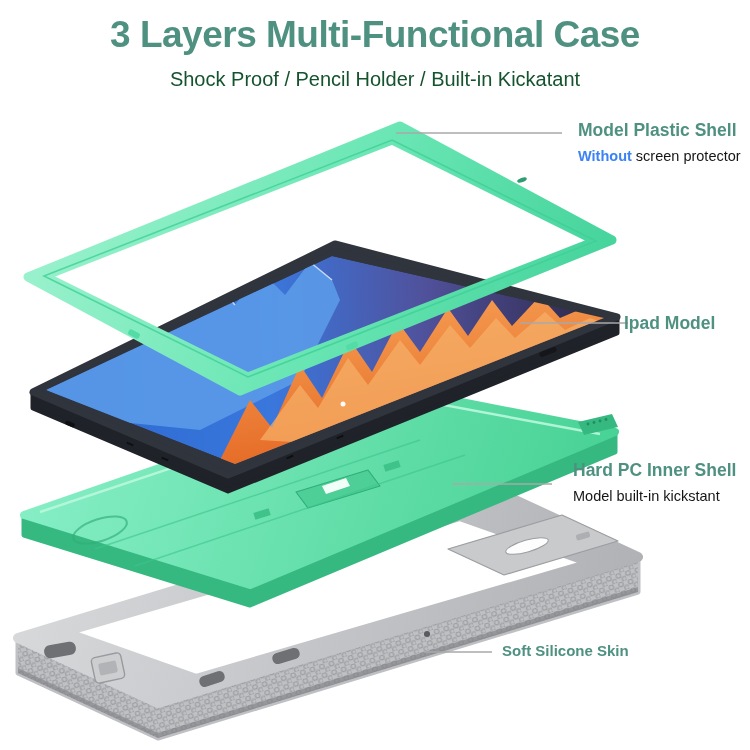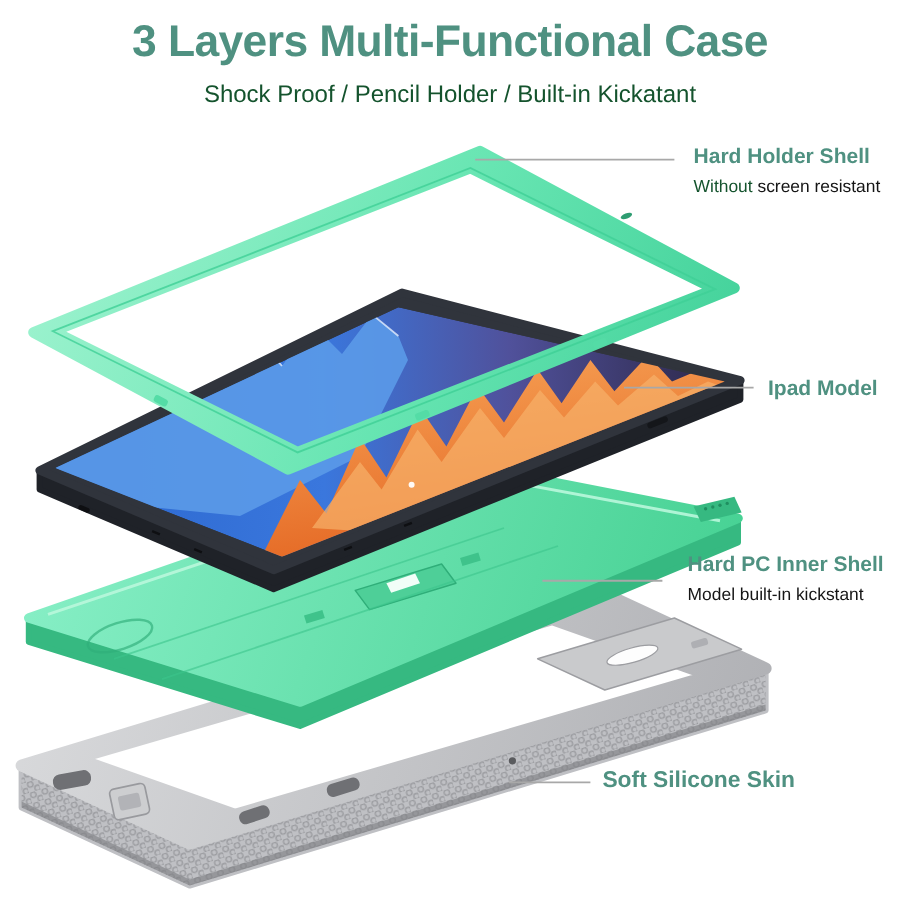--- a/index.html
+++ b/index.html
@@ -12,22 +12,22 @@
     font-size:37px;font-weight:bold;color:#4f9181;letter-spacing:-0.5px;
   }
   .subtitle{
     position:absolute;left:0;top:68px;width:750px;text-align:center;
     font-size:20px;color:#14532d;
   }
   .art{position:absolute;left:0;top:0;width:750px;height:750px;}
   .ann{position:absolute;white-space:nowrap;}
   .ann-label{display:block;font-weight:bold;color:#4f9181;font-size:17.5px;line-height:21px;}
   .ann-note{display:block;font-size:14.5px;color:#151515;margin-top:6px;line-height:18px;}
-  .ann-note .hl{color:#14532d;font-weight:normal;}
-  .ann4 .ann-label{font-size:19px;}
+  .ann-note .hl{color:#3b82f6;font-weight:bold;}
+  .ann4 .ann-label{font-size:15px;}
   .ann4 .ann-note{margin-top:11px;font-size:14.5px;}
 </style>
 </head>
 <body>
 
 <div class="stage">
 
   <svg class="art" viewBox="0 0 750 750">
     <defs>
       <linearGradient id="gFrame" gradientUnits="userSpaceOnUse" x1="28" y1="126" x2="612" y2="391">
@@ -145,25 +145,25 @@
       <path d="M520,323 L628,323"></path>
       <path d="M452,484 L552,484"></path>
       <path d="M424,652 L492,652"></path>
     </g>
   </svg>
 
   <div class="title">3 Layers Multi-Functional Case</div>
   <div class="subtitle">Shock Proof / Pencil Holder / Built-in Kickatant</div>
 
   <div class="ann" style="left:578px;top:120px;">
-    <span class="ann-label">Hard Holder Shell</span>
-    <span class="ann-note"><span class="hl">Without</span><span> screen resistant</span></span>
+    <span class="ann-label">Model Plastic Shell</span>
+    <span class="ann-note"><span class="hl">Without</span><span> screen protector</span></span>
   </div>
 
-  <div class="ann" style="left:640px;top:313px;">
+  <div class="ann" style="left:624px;top:313px;">
     <span class="ann-label">Ipad Model</span>
   </div>
 
   <div class="ann" style="left:573px;top:460px;">
     <span class="ann-label">Hard PC Inner Shell</span>
     <span class="ann-note">Model built-in kickstant</span>
   </div>
 
   <div class="ann ann4" style="left:502px;top:640px;">
     <span class="ann-label">Soft Silicone Skin</span>

